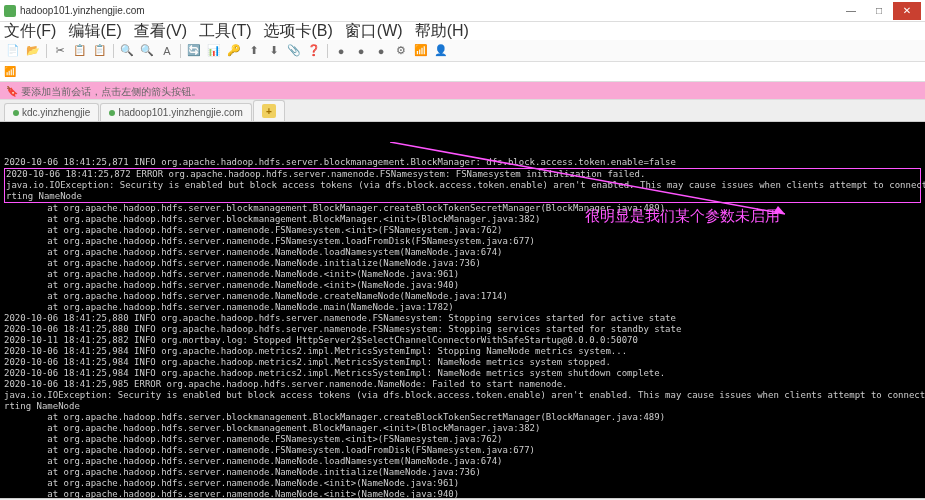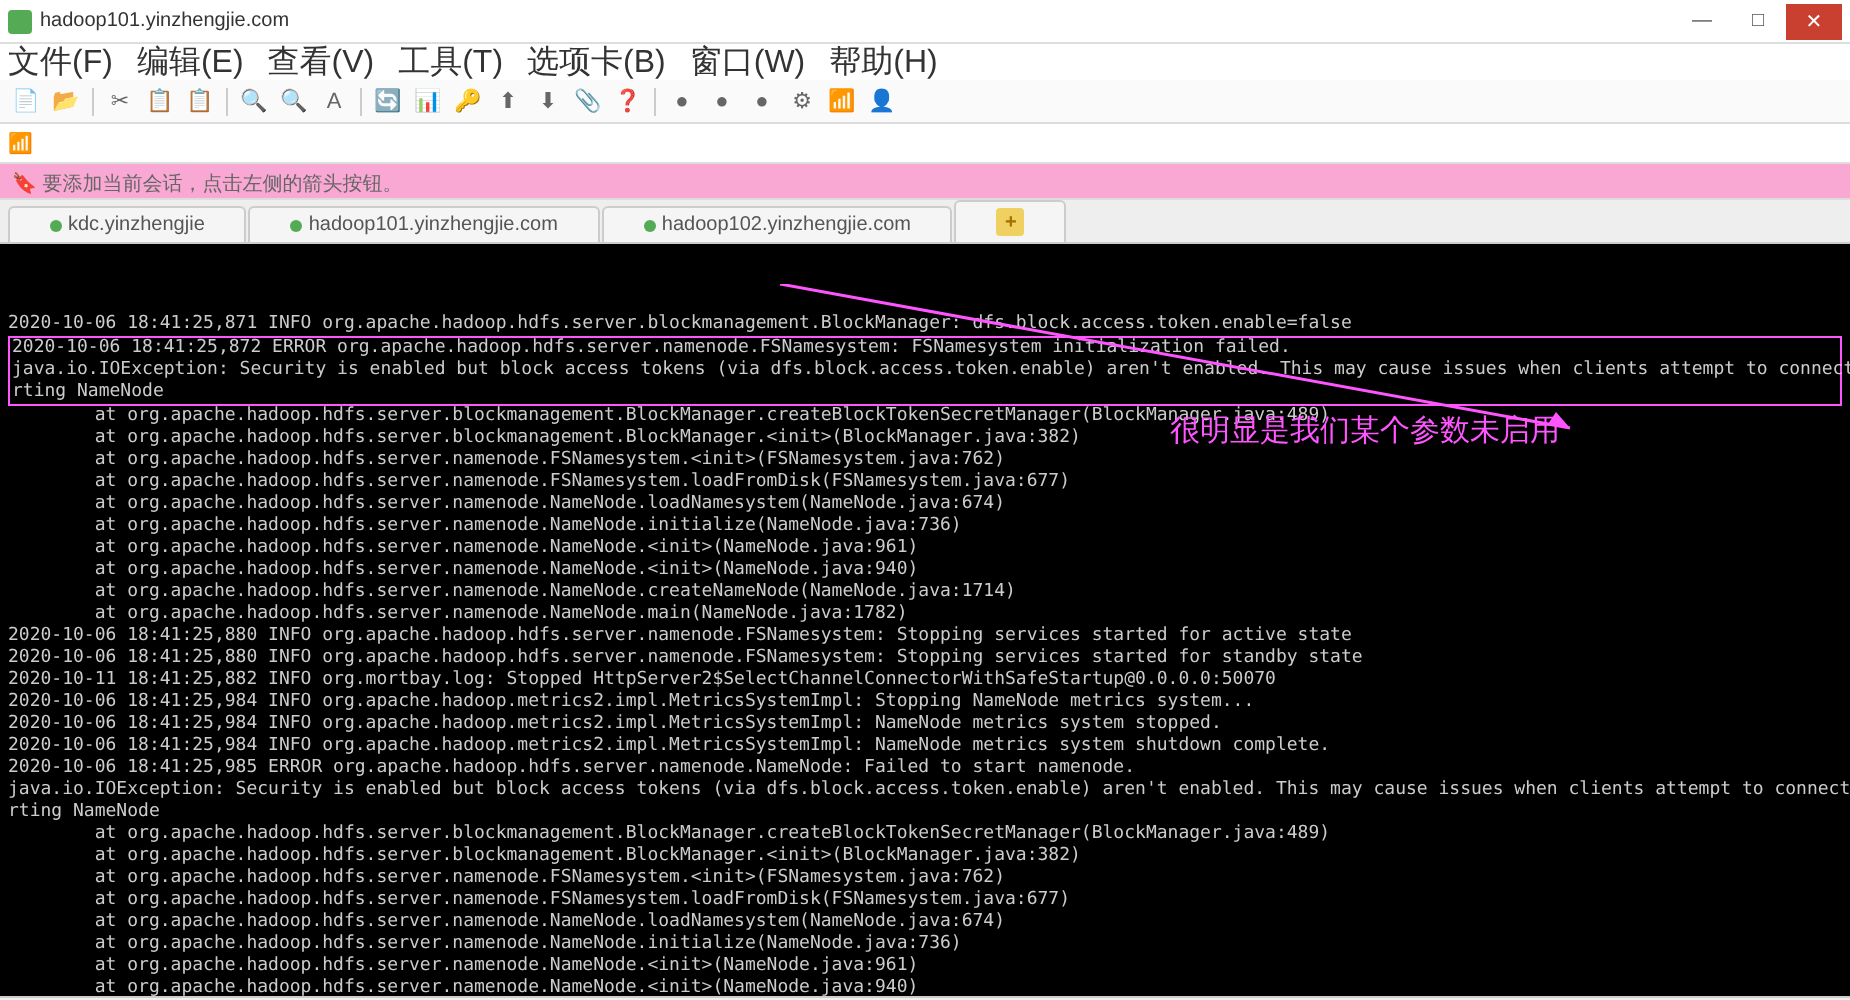--- a/index.html
+++ b/index.html
@@ -13,21 +13,21 @@
 .winbtn.close{background:#c94030;color:#fff}
 .menubar{height:18px;background:#fff;display:flex;align-items:center;padding:0 4px;gap:12px;font-size:16px;color:#333}
 .toolbar{height:22px;background:#fafafa;border-bottom:1px solid #ddd;display:flex;align-items:center;padding:0 4px;gap:2px}
 .tbtn{width:18px;height:18px;display:flex;align-items:center;justify-content:center;font-size:11px;color:#666}
 .tsep{width:1px;height:14px;background:#ccc;margin:0 2px}
 .addrbar{height:20px;background:#fff;border-bottom:1px solid #ddd;display:flex;align-items:center;padding:0 4px;font-size:10px;color:#555}
 .addrbar .icon{margin-right:3px}
 .linkbar{height:18px;background:#f9a8d4;border-bottom:1px solid #ddd;display:flex;align-items:flex-end;padding:0 6px;font-size:10px;color:#666;gap:10px}
 .linkbar a{color:#666;text-decoration:none}
 .tabbar{height:22px;background:#eee;border-bottom:1px solid #ccc;display:flex;align-items:flex-end;padding:0 4px}
-.tab{padding:3px 20px;font-size:10px;color:#555;border:1px solid #ccc;border-bottom:none;background:#f5f5f5;margin-right:1px;border-radius:3px 3px 0 0;display:flex;align-items:center;gap:3px}
+.tab{padding:3px 8px;font-size:10px;color:#555;border:1px solid #ccc;border-bottom:none;background:#f5f5f5;margin-right:1px;border-radius:3px 3px 0 0;display:flex;align-items:center;gap:3px}
 .tab.active{background:#c7dff0;color:#1a5a8a}
 .tab .dot{width:6px;height:6px;border-radius:50%;background:#5a5}
 .tab.active .dot{background:#d33}
 .tab .add{width:14px;height:14px;background:#f0d060;border-radius:2px;display:flex;align-items:center;justify-content:center;color:#a07000;font-weight:bold}
 .terminal{background:#000;color:#ccc;font-family:Consolas,monospace;font-size:9px;line-height:11px;padding:2px 4px;height:376px;overflow:hidden;white-space:pre;position:relative}
 .terminal .hl{border:1px solid #f5f;color:#ccc;display:block;padding:0 1px}
 .terminal .note{position:absolute;color:#f5f;font-size:15px;font-family:"Microsoft YaHei";right:145px;top:89px}
 .terminal .arrow-svg{position:absolute;left:390px;top:20px;pointer-events:none}
 .statusbar{height:18px;background:#f0f0f0;border-top:1px solid #ccc;display:flex;align-items:center;padding:0 6px;font-size:10px;color:#666}
 </style>
@@ -93,24 +93,20 @@
 <div class="tabbar">
   <div class="tab">
       <span class="dot"></span>
       <span>kdc.yinzhengjie</span>
     </div>
   <div class="tab">
       <span class="dot"></span>
       <span>hadoop101.yinzhengjie.com</span>
     </div>
   <div class="tab">
-      <span class="dot"></span>
-      <span>hadoop102.yinzhengjie.com</span>
-    </div>
-  <div class="tab">
       <span class="add">+</span>
     </div>
 </div>
 
 <div class="terminal">
 <svg class="arrow-svg" width="410" height="80">
       <line x1="0" y1="0" x2="395" y2="72" stroke="#f5f" stroke-width="1.5"></line>
       <polygon points="395,72 388,64 384,70" fill="#f5f"></polygon>
     </svg>
 <span class="note">很明显是我们某个参数未启用</span>

